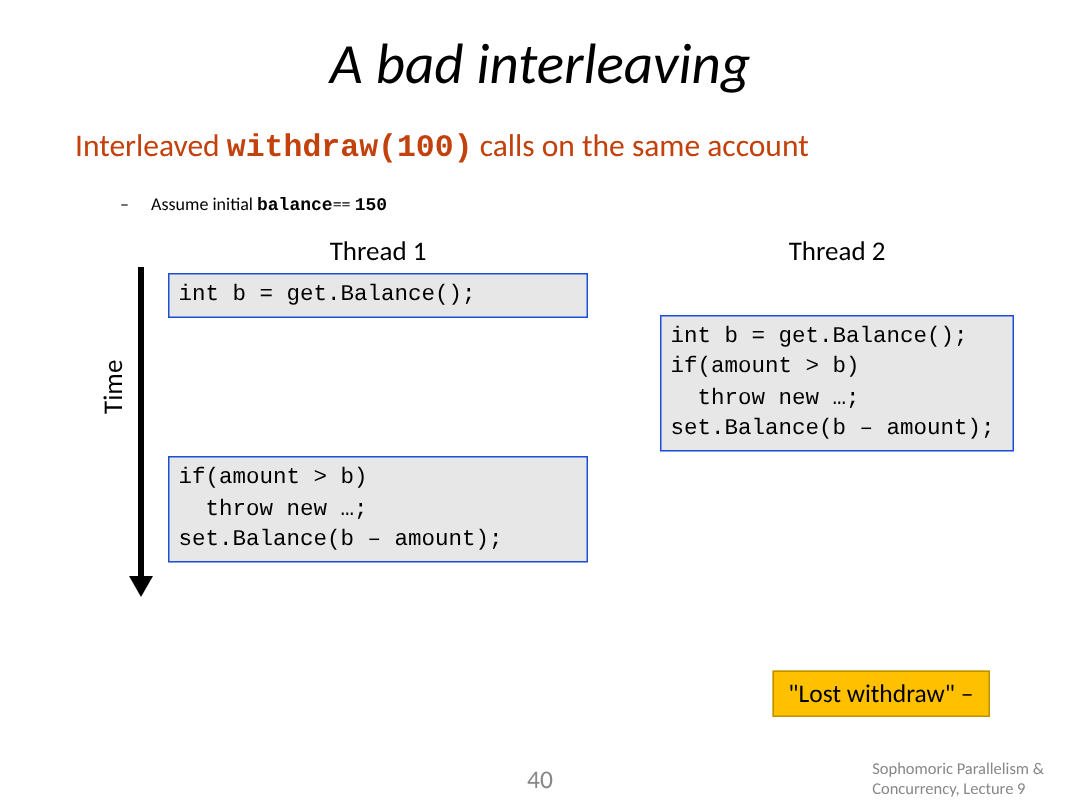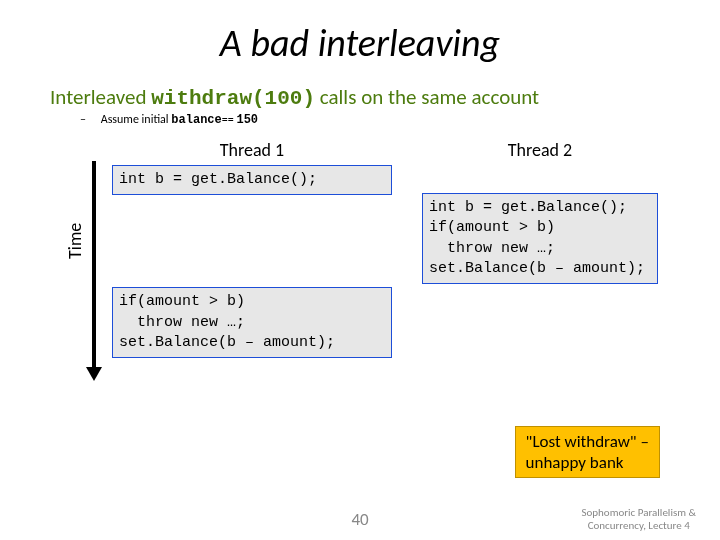--- a/index.html
+++ b/index.html
@@ -20,23 +20,23 @@
   .title {
     text-align: center;
     font-size: 38px;
     font-weight: 400;
     color: #000;
     margin-bottom: 18px;
     font-style: italic;
   }
   .subtitle {
     font-size: 21px;
-    color: #4d7c0f;
+    color: #c2410c;
     margin-left: 10px;
-    margin-bottom: 2px;
+    margin-bottom: 19px;
   }
   .subtitle .mono { font-family: "Courier New", monospace; font-weight: bold; }
   .bullet {
     font-size: 12px;
     color: #000;
     margin-left: 40px;
     margin-bottom: 12px;
   }
   .bullet .dash { display: inline-block; width: 18px; }
   .bullet .mono { font-family: "Courier New", monospace; font-weight: bold; }
@@ -74,21 +74,21 @@
     left: -2px;
     bottom: 0;
     width: 0;
     height: 0;
     border-left: 8px solid transparent;
     border-right: 8px solid transparent;
     border-top: 14px solid #000;
   }
   .columns {
     display: flex;
-    gap: 30px;
+    gap: 48px;
     margin-left: 12px;
   }
   .col { flex: 0 0 auto; }
   .col1 { width: 280px; }
   .col2 { width: 236px; }
   .col-header {
     font-size: 18px;
     text-align: center;
     margin-bottom: 4px;
     color: #000;
@@ -123,21 +123,21 @@
     transform: translateX(-50%);
     font-size: 17px;
     color: #888;
   }
   .footer {
     position: absolute;
     bottom: 8px;
     right: 24px;
     font-size: 11px;
     color: #888;
-    text-align: center;
+    text-align: left;
     line-height: 1.2;
   }
 </style>
 </head>
 <body>
 
 <div class="slide">
 
   <h1 class="title">A bad interleaving</h1>
 
@@ -173,23 +173,22 @@
 if(amount &gt; b)
   throw new …;
 set.Balance(b – amount);</div>
       </div>
     </div>
 
   </div>
 
   <div class="callout">
     <div>"Lost withdraw" –</div>
-    <div>unhappy bank</div>
   </div>
 
   <div class="page-num">40</div>
 
   <div class="footer">
     <div>Sophomoric Parallelism &amp;</div>
-    <div>Concurrency, Lecture 4</div>
+    <div>Concurrency, Lecture 9</div>
   </div>
 
 </div>
 
 </body></html>

